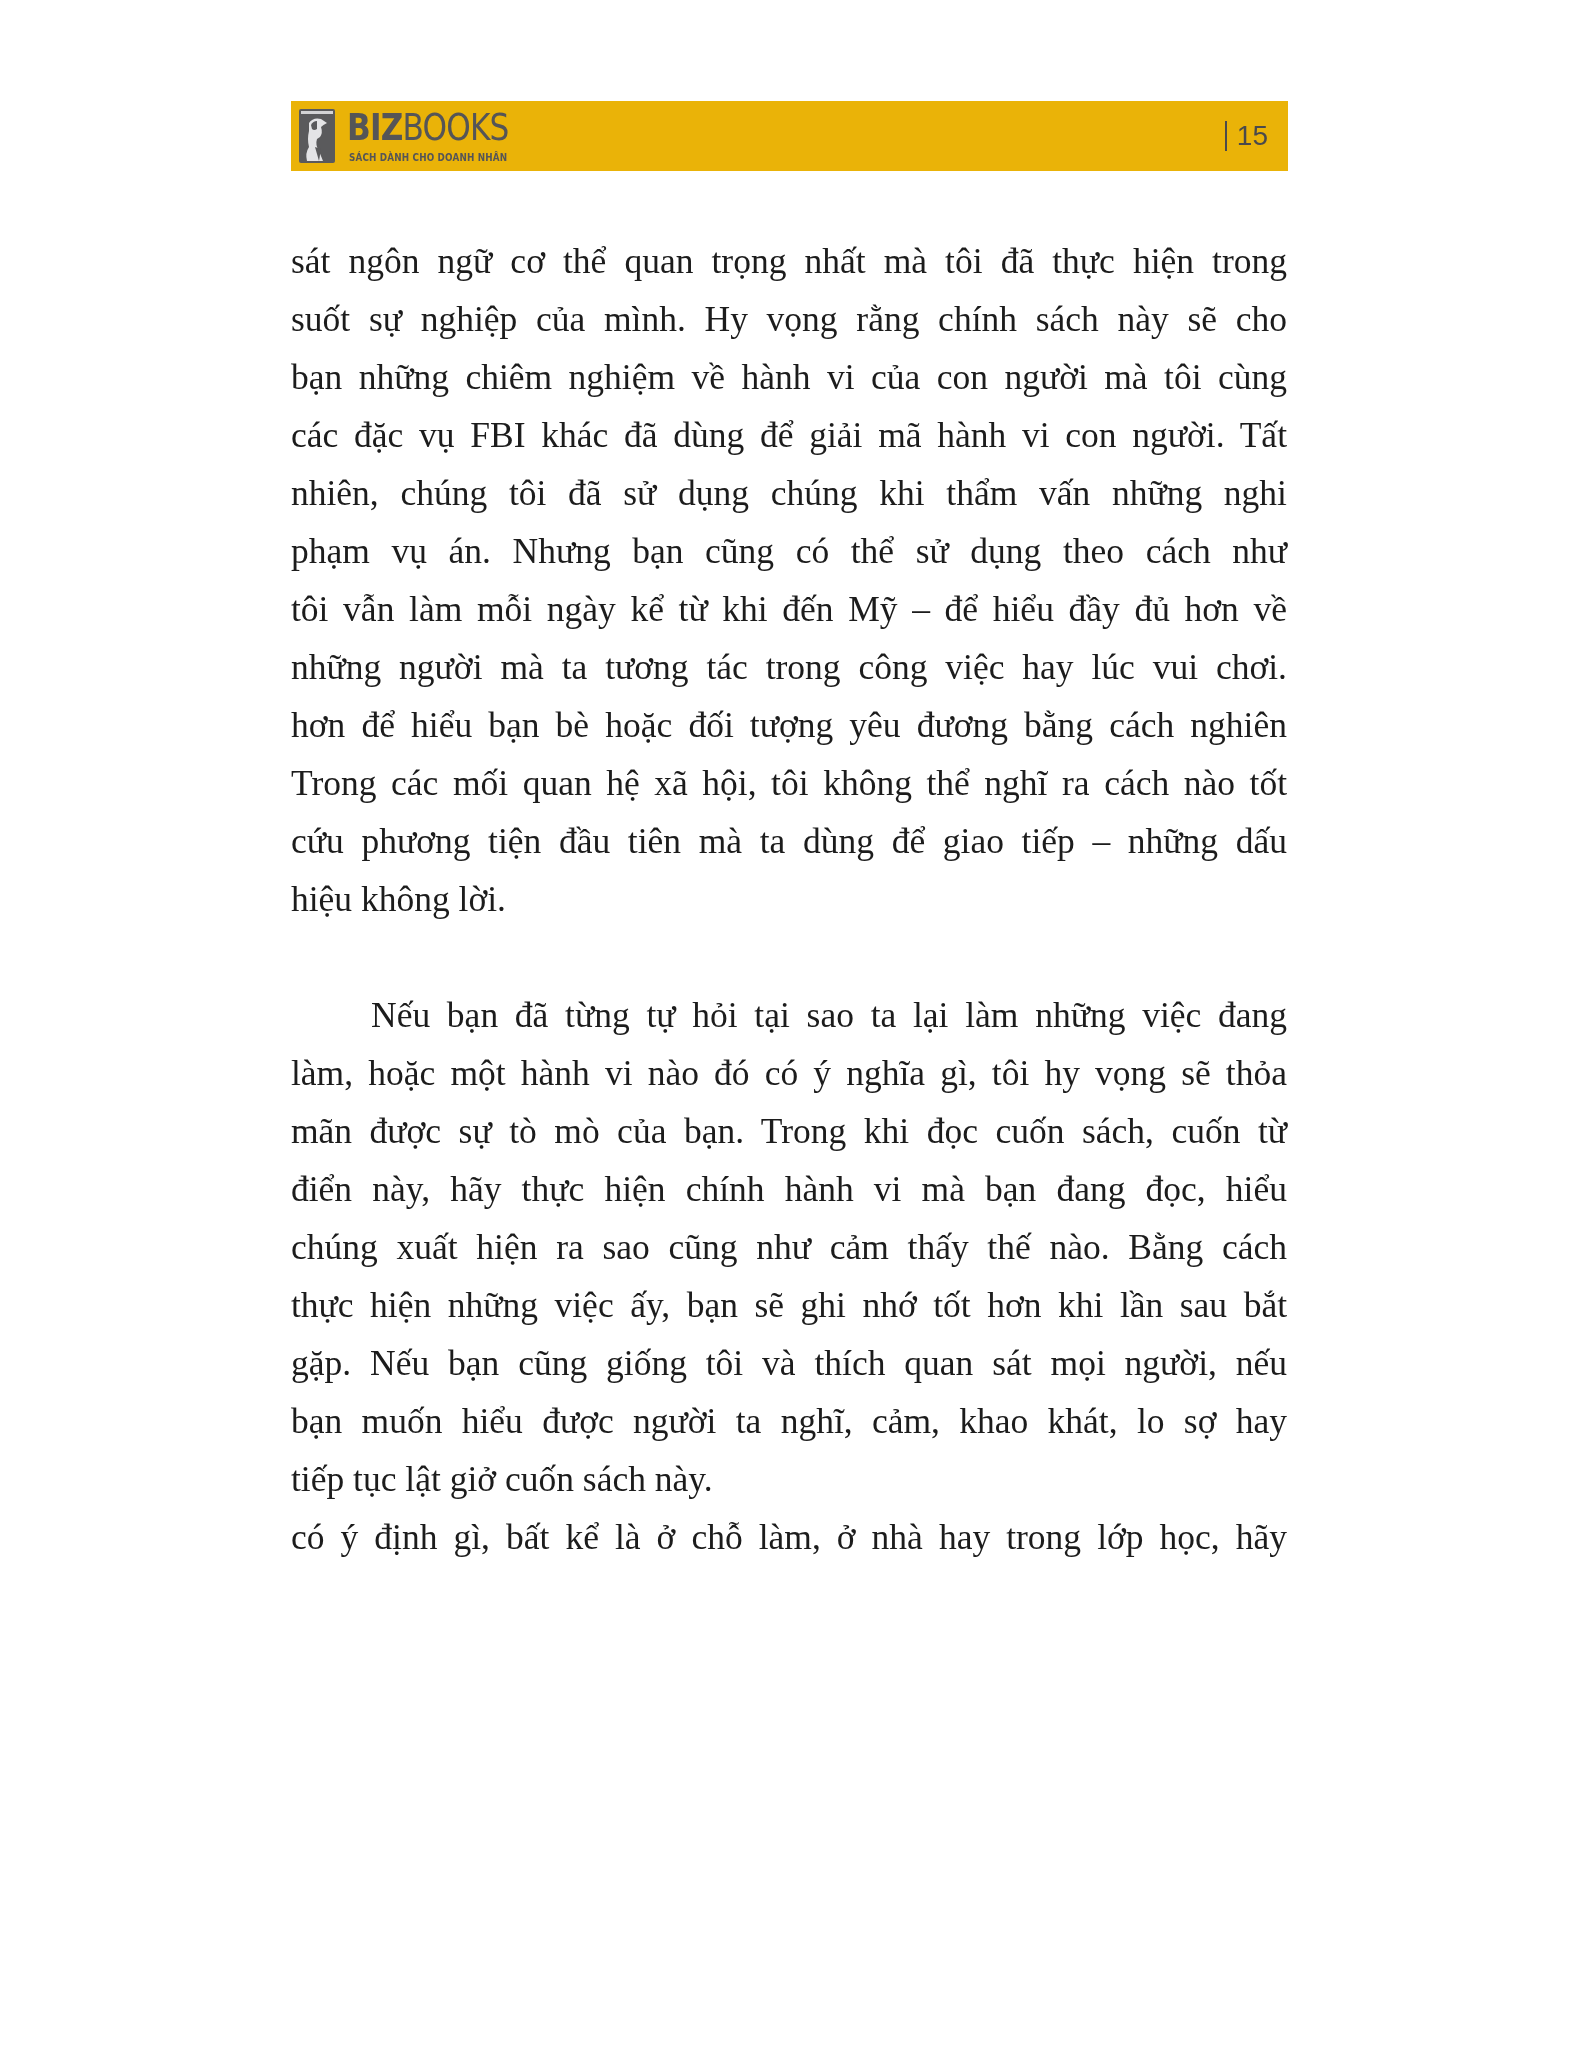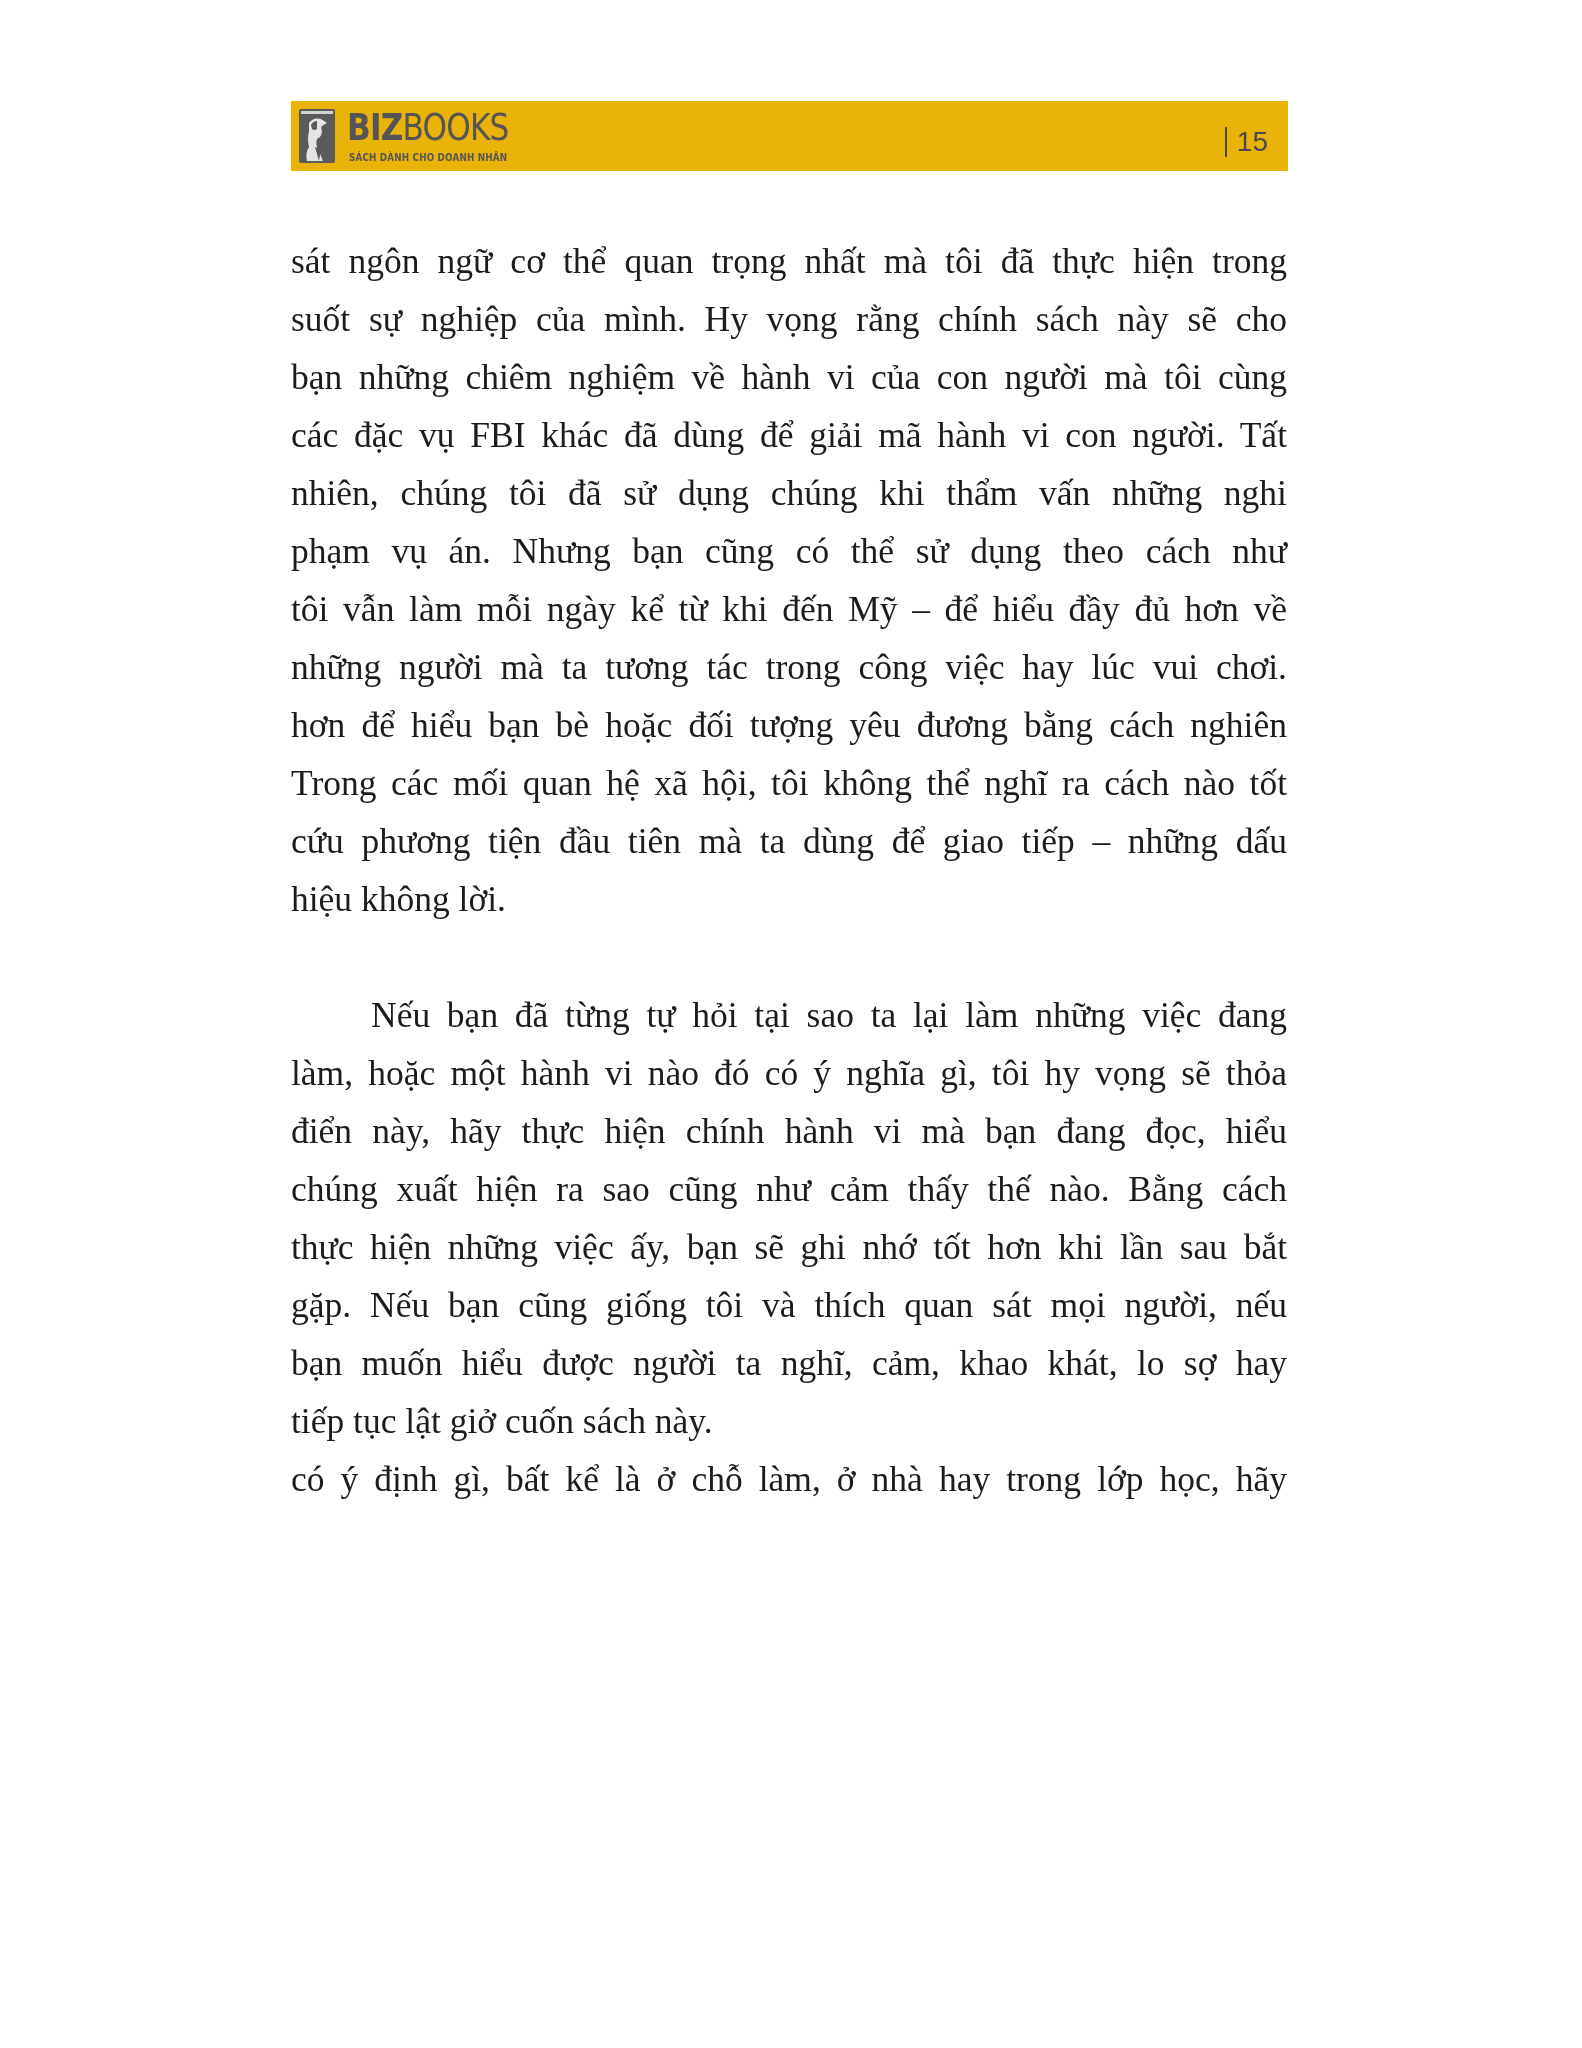--- a/index.html
+++ b/index.html
@@ -33,21 +33,21 @@
     .logo-title span { font-weight: normal; }
     .logo-sub {
       position: absolute; left: 58px; top: 50px;
       font-family: "DejaVu Sans", "Liberation Sans", sans-serif;
       font-size: 11px; font-weight: bold; color: #555557; letter-spacing: 0.2px;
       transform: scaleX(0.8); transform-origin: left center; white-space: nowrap;
     }
     .page-num {
       position: absolute; right: 20px; top: 18px;
       font-family: "Liberation Sans", "DejaVu Sans", sans-serif;
-      font-size: 28px; color: #4a4a4c; line-height: 34px; margin-top: 6px;
+      font-size: 28px; color: #4a4a4c; line-height: 34px;
     }
     .page-num .bar { display: inline-block; width: 2px; height: 30px; background: #4a4a4c; vertical-align: -6px; margin-right: 10px; }
     .body-text {
       position: absolute; left: 291px; top: 232px; width: 996px;
       font-size: 35.5px; line-height: 58px; text-align: justify;
       text-align-last: left;
     }
     .body-text p { margin: 0; }
     .body-text p.p2 { margin-top: 58px; font-family: Liberation Serif, serif; }
     .line { display: block; text-align: justify; text-align-last: justify; white-space: nowrap; }
@@ -82,20 +82,21 @@
     <span class="line">tôi vẫn làm mỗi ngày kể từ khi đến Mỹ – để hiểu đầy đủ hơn về</span>
     <span class="line">những người mà ta tương tác trong công việc hay lúc vui chơi.</span>
     <span class="line">hơn để hiểu bạn bè hoặc đối tượng yêu đương bằng cách nghiên</span>
     <span class="line">Trong các mối quan hệ xã hội, tôi không thể nghĩ ra cách nào tốt</span>
     <span class="line">cứu phương tiện đầu tiên mà ta dùng để giao tiếp – những dấu</span>
     <span class="line last">hiệu không lời.</span>
   </p>
   <p class="p2">
     <span class="line indent">Nếu bạn đã từng tự hỏi tại sao ta lại làm những việc đang</span>
     <span class="line">làm, hoặc một hành vi nào đó có ý nghĩa gì, tôi hy vọng sẽ thỏa</span>
+    <span class="line">mãn được sự tò mò của bạn. Trong khi đọc cuốn sách, cuốn từ</span>
     <span class="line">điển này, hãy thực hiện chính hành vi mà bạn đang đọc, hiểu</span>
     <span class="line">chúng xuất hiện ra sao cũng như cảm thấy thế nào. Bằng cách</span>
     <span class="line">thực hiện những việc ấy, bạn sẽ ghi nhớ tốt hơn khi lần sau bắt</span>
     <span class="line">gặp. Nếu bạn cũng giống tôi và thích quan sát mọi người, nếu</span>
     <span class="line">bạn muốn hiểu được người ta nghĩ, cảm, khao khát, lo sợ hay</span>
     <span class="line last">tiếp tục lật giở cuốn sách này.</span>
     <span class="line">có ý định gì, bất kể là ở chỗ làm, ở nhà hay trong lớp học, hãy</span>
   </p>
 </div>
 

